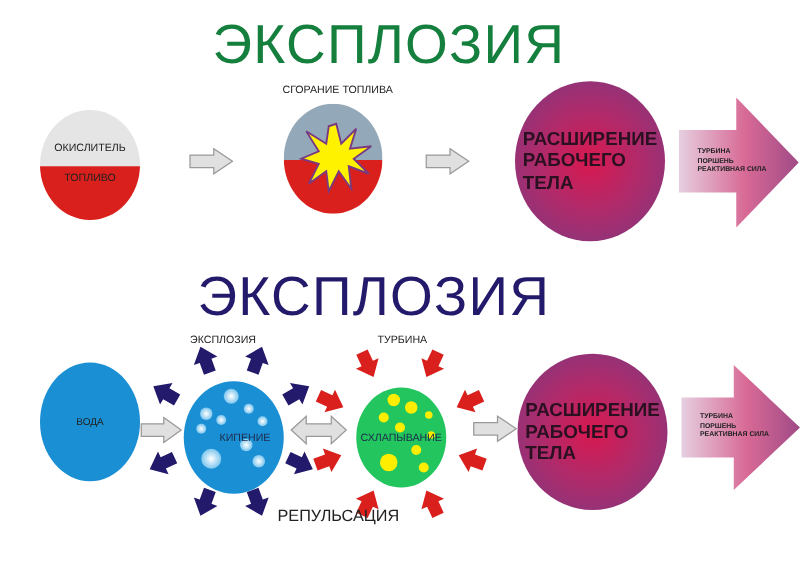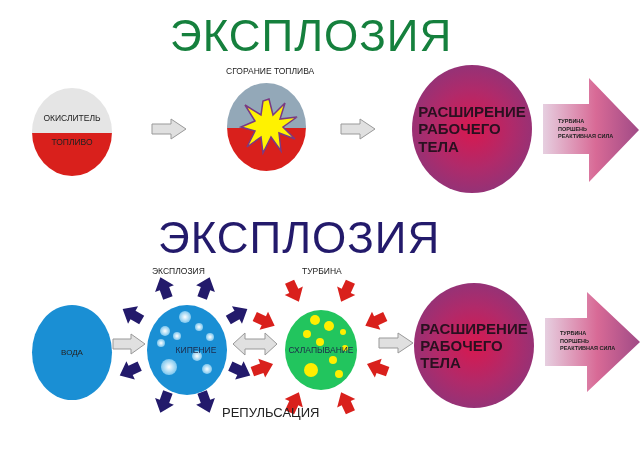--- a/index.html
+++ b/index.html
@@ -64,21 +64,21 @@
   <polygon points="0,26 46,26 46,0 96,52 46,104 46,76 0,76" fill="url(#outg1)"></polygon>
 </svg>
 <div class="abs tiny" style="left:558px; top:118px;">
   <div>ТУРБИНА</div>
   <div>ПОРШЕНЬ</div>
   <div>РЕАКТИВНАЯ СИЛА</div>
 </div>
 
 <div class="abs title" style="left:158px; top:216px; color:#231a6b;">ЭКСПЛОЗИЯ</div>
 
-<div class="abs circle center-text" style="left:32px; top:305px; width:80px; height:95px; background:#1a8fd4;">
+<div class="abs circle center-text" style="left:32px; top:290px; width:80px; height:95px; background:#1a8fd4;">
   <span class="label" style="font-size:8px;">ВОДА</span>
 </div>
 
 <svg class="abs" style="left:112px; top:333px;" width="34" height="22" viewBox="0 0 34 22">
   <polygon points="1,6 19,6 19,1 33,11 19,21 19,16 1,16" fill="#e0e0e0" stroke="#999" stroke-width="1"></polygon>
 </svg>
 
 <div class="abs label" style="left:152px; top:266px; font-size:8.5px;">ЭКСПЛОЗИЯ</div>
 
 <svg class="abs" style="left:115px; top:275px;" width="140" height="140" viewBox="0 0 140 140">

